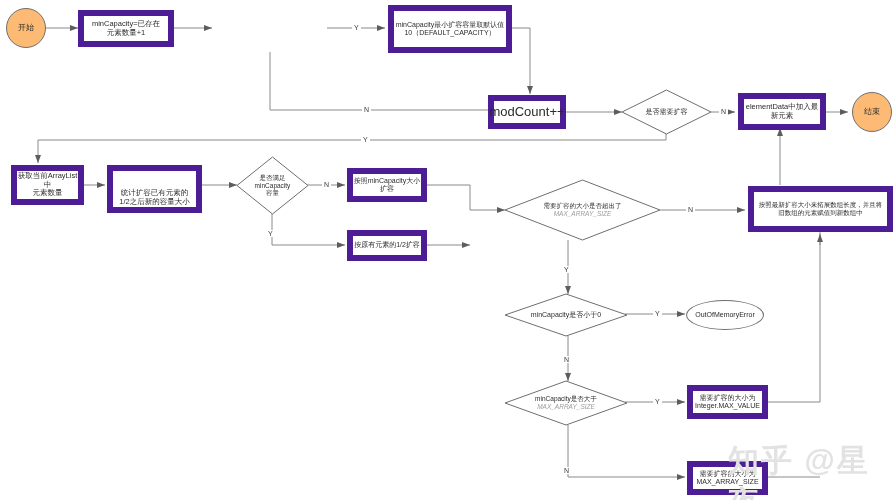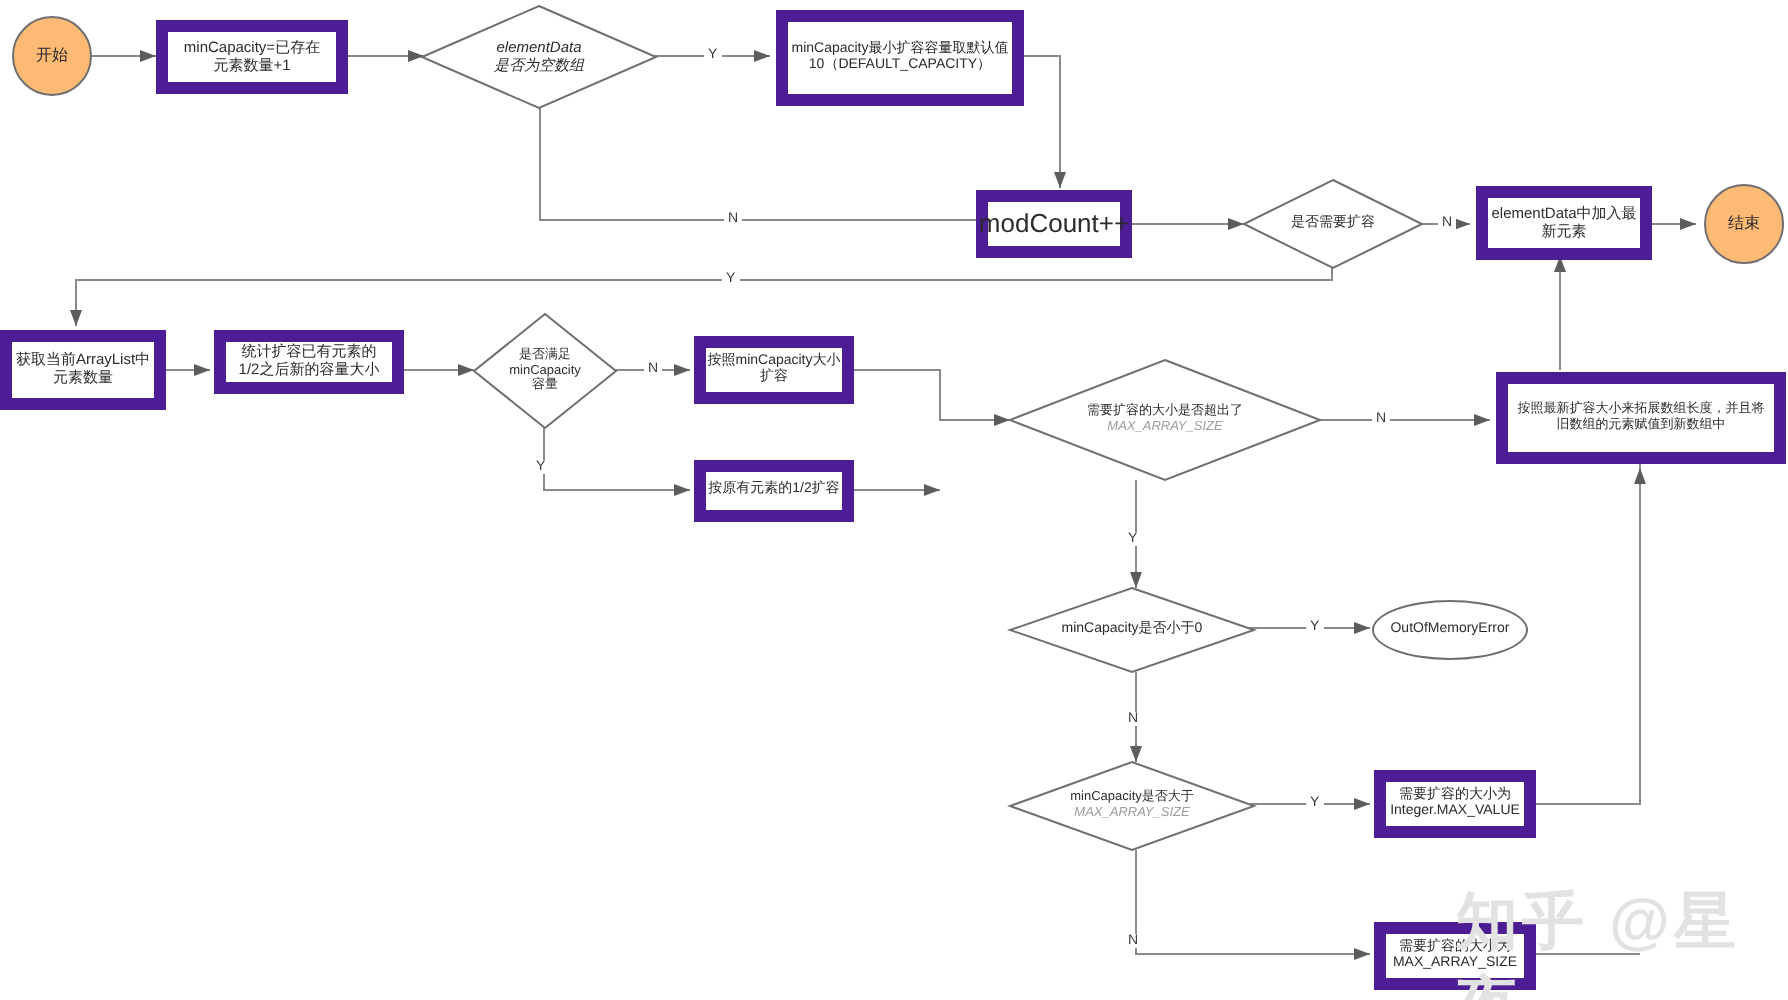--- a/index.html
+++ b/index.html
@@ -95,29 +95,20 @@
 
   <div class="node circle" style="left:6px;top:8px;width:40px;height:40px;font-size:8px;">
     <span class="t">开始</span>
   </div>
 
   <div class="node rect" style="left:78px;top:10px;width:96px;height:37px;font-size:7.5px;">
     <span class="t">minCapacity=已存在
 元素数量+1</span>
   </div>
 
-  <div class="diamond-wrap" style="left:211px;top:3px;width:117px;height:51px;">
-    <svg width="117" height="51">
-        <polygon points="58.5,0 117,25.5 58.5,51 0,25.5" fill="#fff" stroke="#6f6f6f" stroke-width="1"></polygon>
-      </svg>
-    <div class="diamond-label" style="font-size:7.5px;">
-      <span class="t ital">elementData</span>
-      <span class="t ital">是否为空数组</span>
-    </div>
-  </div>
 
   <div class="node rect" style="left:388px;top:5px;width:124px;height:48px;font-size:7px;">
     <span class="t">minCapacity最小扩容容量取默认值
 10（DEFAULT_CAPACITY）</span>
   </div>
 
   <div class="node rect" style="left:488px;top:95px;width:78px;height:34px;font-size:13px;">
     <span class="t">modCount++</span>
   </div>
 
@@ -132,26 +123,26 @@
 
   <div class="node rect" style="left:738px;top:93px;width:88px;height:37px;font-size:7.5px;">
     <span class="t">elementData中加入最
 新元素</span>
   </div>
 
   <div class="node circle" style="left:852px;top:92px;width:40px;height:40px;font-size:8px;">
     <span class="t">结束</span>
   </div>
 
-  <div class="node rect" style="left:0px;top:165px;width:83px;height:40px;font-size:7.5px;">
+  <div class="node rect" style="left:11px;top:165px;width:73px;height:40px;font-size:7.5px;">
     <span class="t">获取当前ArrayList中
 元素数量</span>
   </div>
 
-  <div class="node rect" style="left:107px;top:165px;width:95px;height:32px;font-size:7.5px;">
+  <div class="node rect" style="left:107px;top:165px;width:95px;height:48px;font-size:7.5px;align-items:flex-end;">
     <span class="t">统计扩容已有元素的
 1/2之后新的容量大小</span>
   </div>
 
   <div class="diamond-wrap" style="left:237px;top:157px;width:71px;height:57px;">
     <svg width="71" height="57">
         <polygon points="35.5,0 71,28.5 35.5,57 0,28.5" fill="#fff" stroke="#6f6f6f" stroke-width="1"></polygon>
       </svg>
     <div class="diamond-label" style="font-size:6.5px;">
       <span class="t">是否满足

